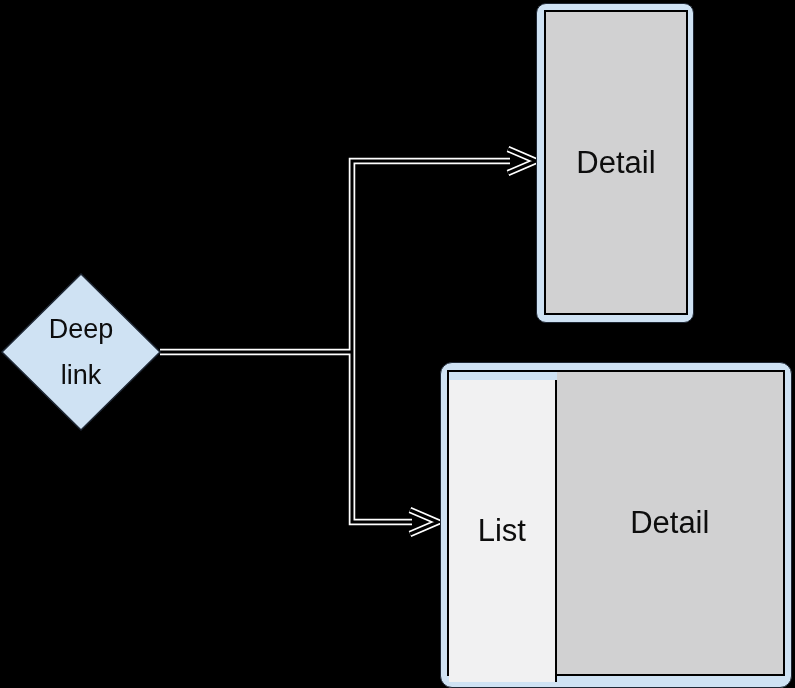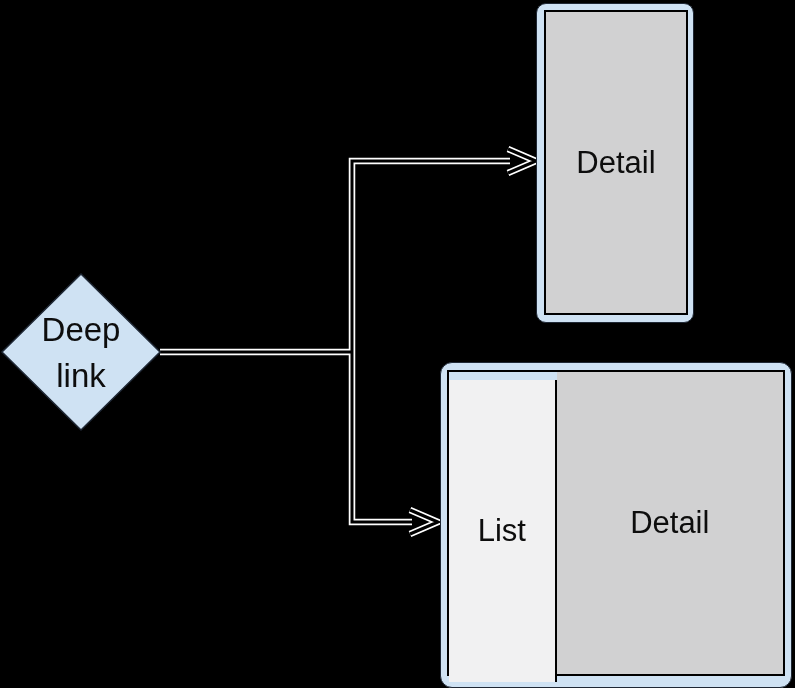--- a/index.html
+++ b/index.html
@@ -50,21 +50,21 @@
     stroke-width: 1.5;
   }
   .diamond-label {
     position: absolute;
     inset: 0;
     display: flex;
     flex-direction: column;
     align-items: center;
     justify-content: center;
     text-align: center;
-    font-size: 33px;
+    font-size: 27px;
     line-height: 33px;
     color: var(--label-text, #0d0d0d);
     gap: 13px;
   }
   .diamond-label span { display: block; }
   
   .device-frame {
     position: absolute;
     box-sizing: border-box;
     background: var(--node-fill, #cfe2f3);

